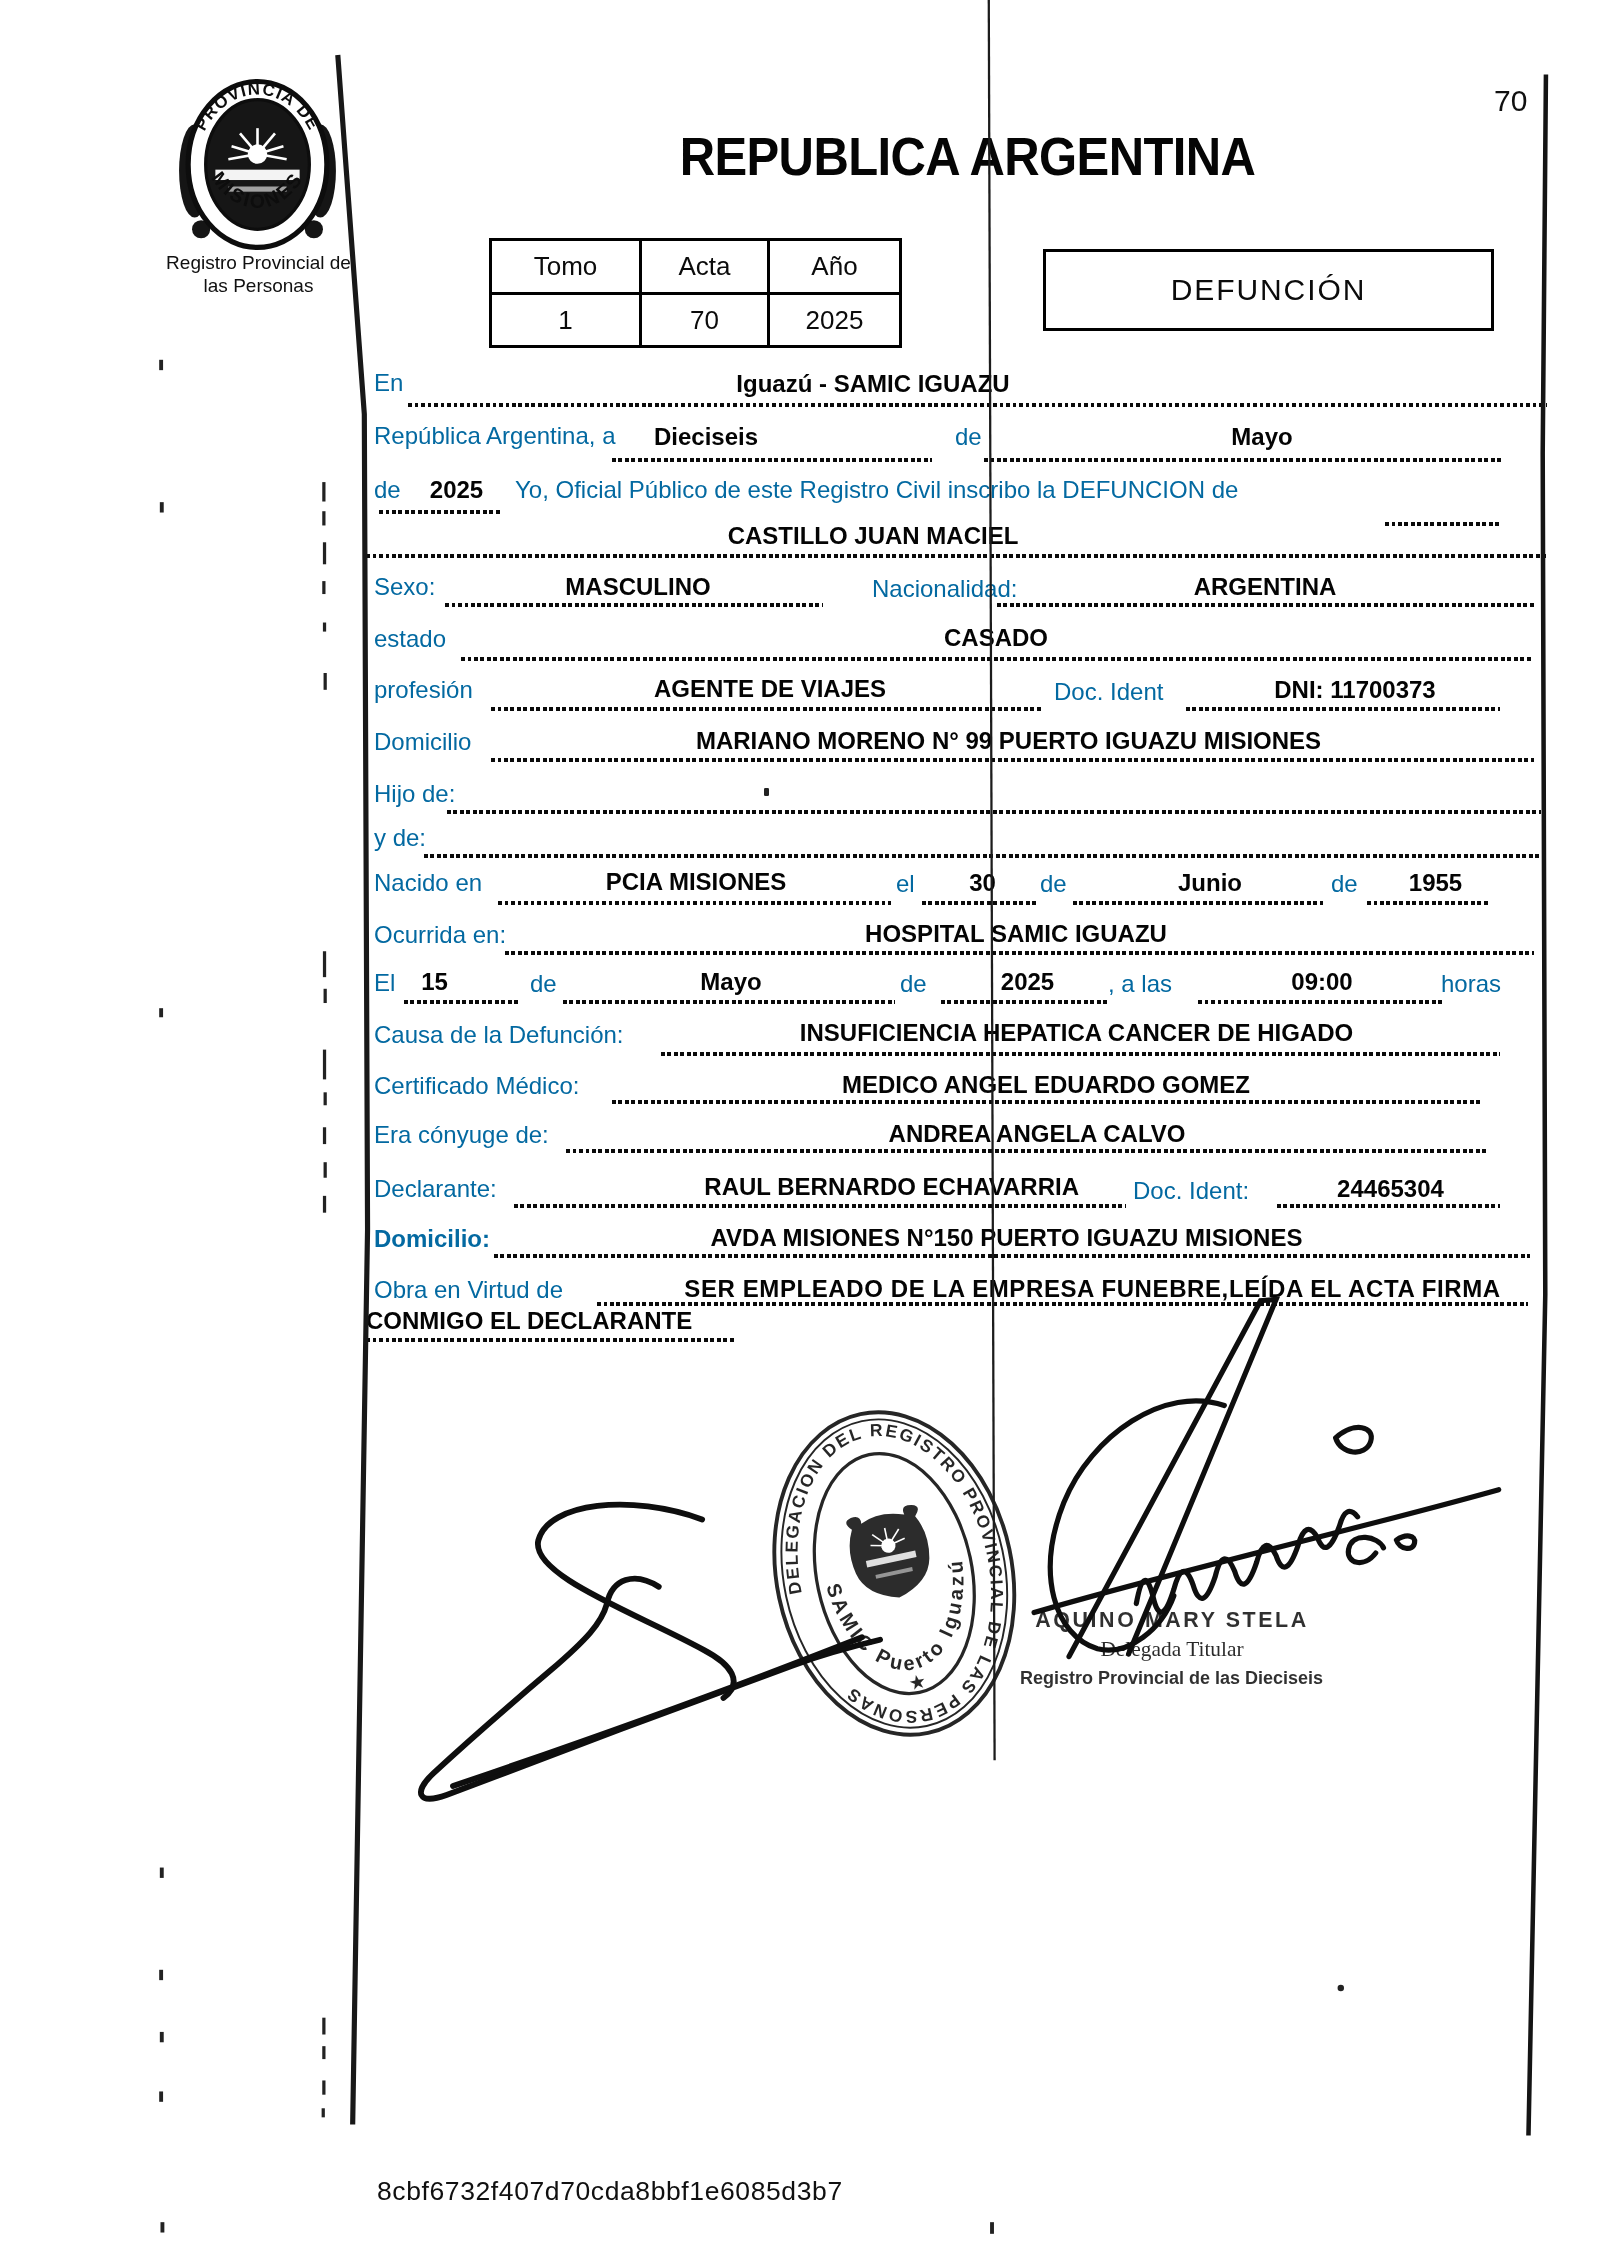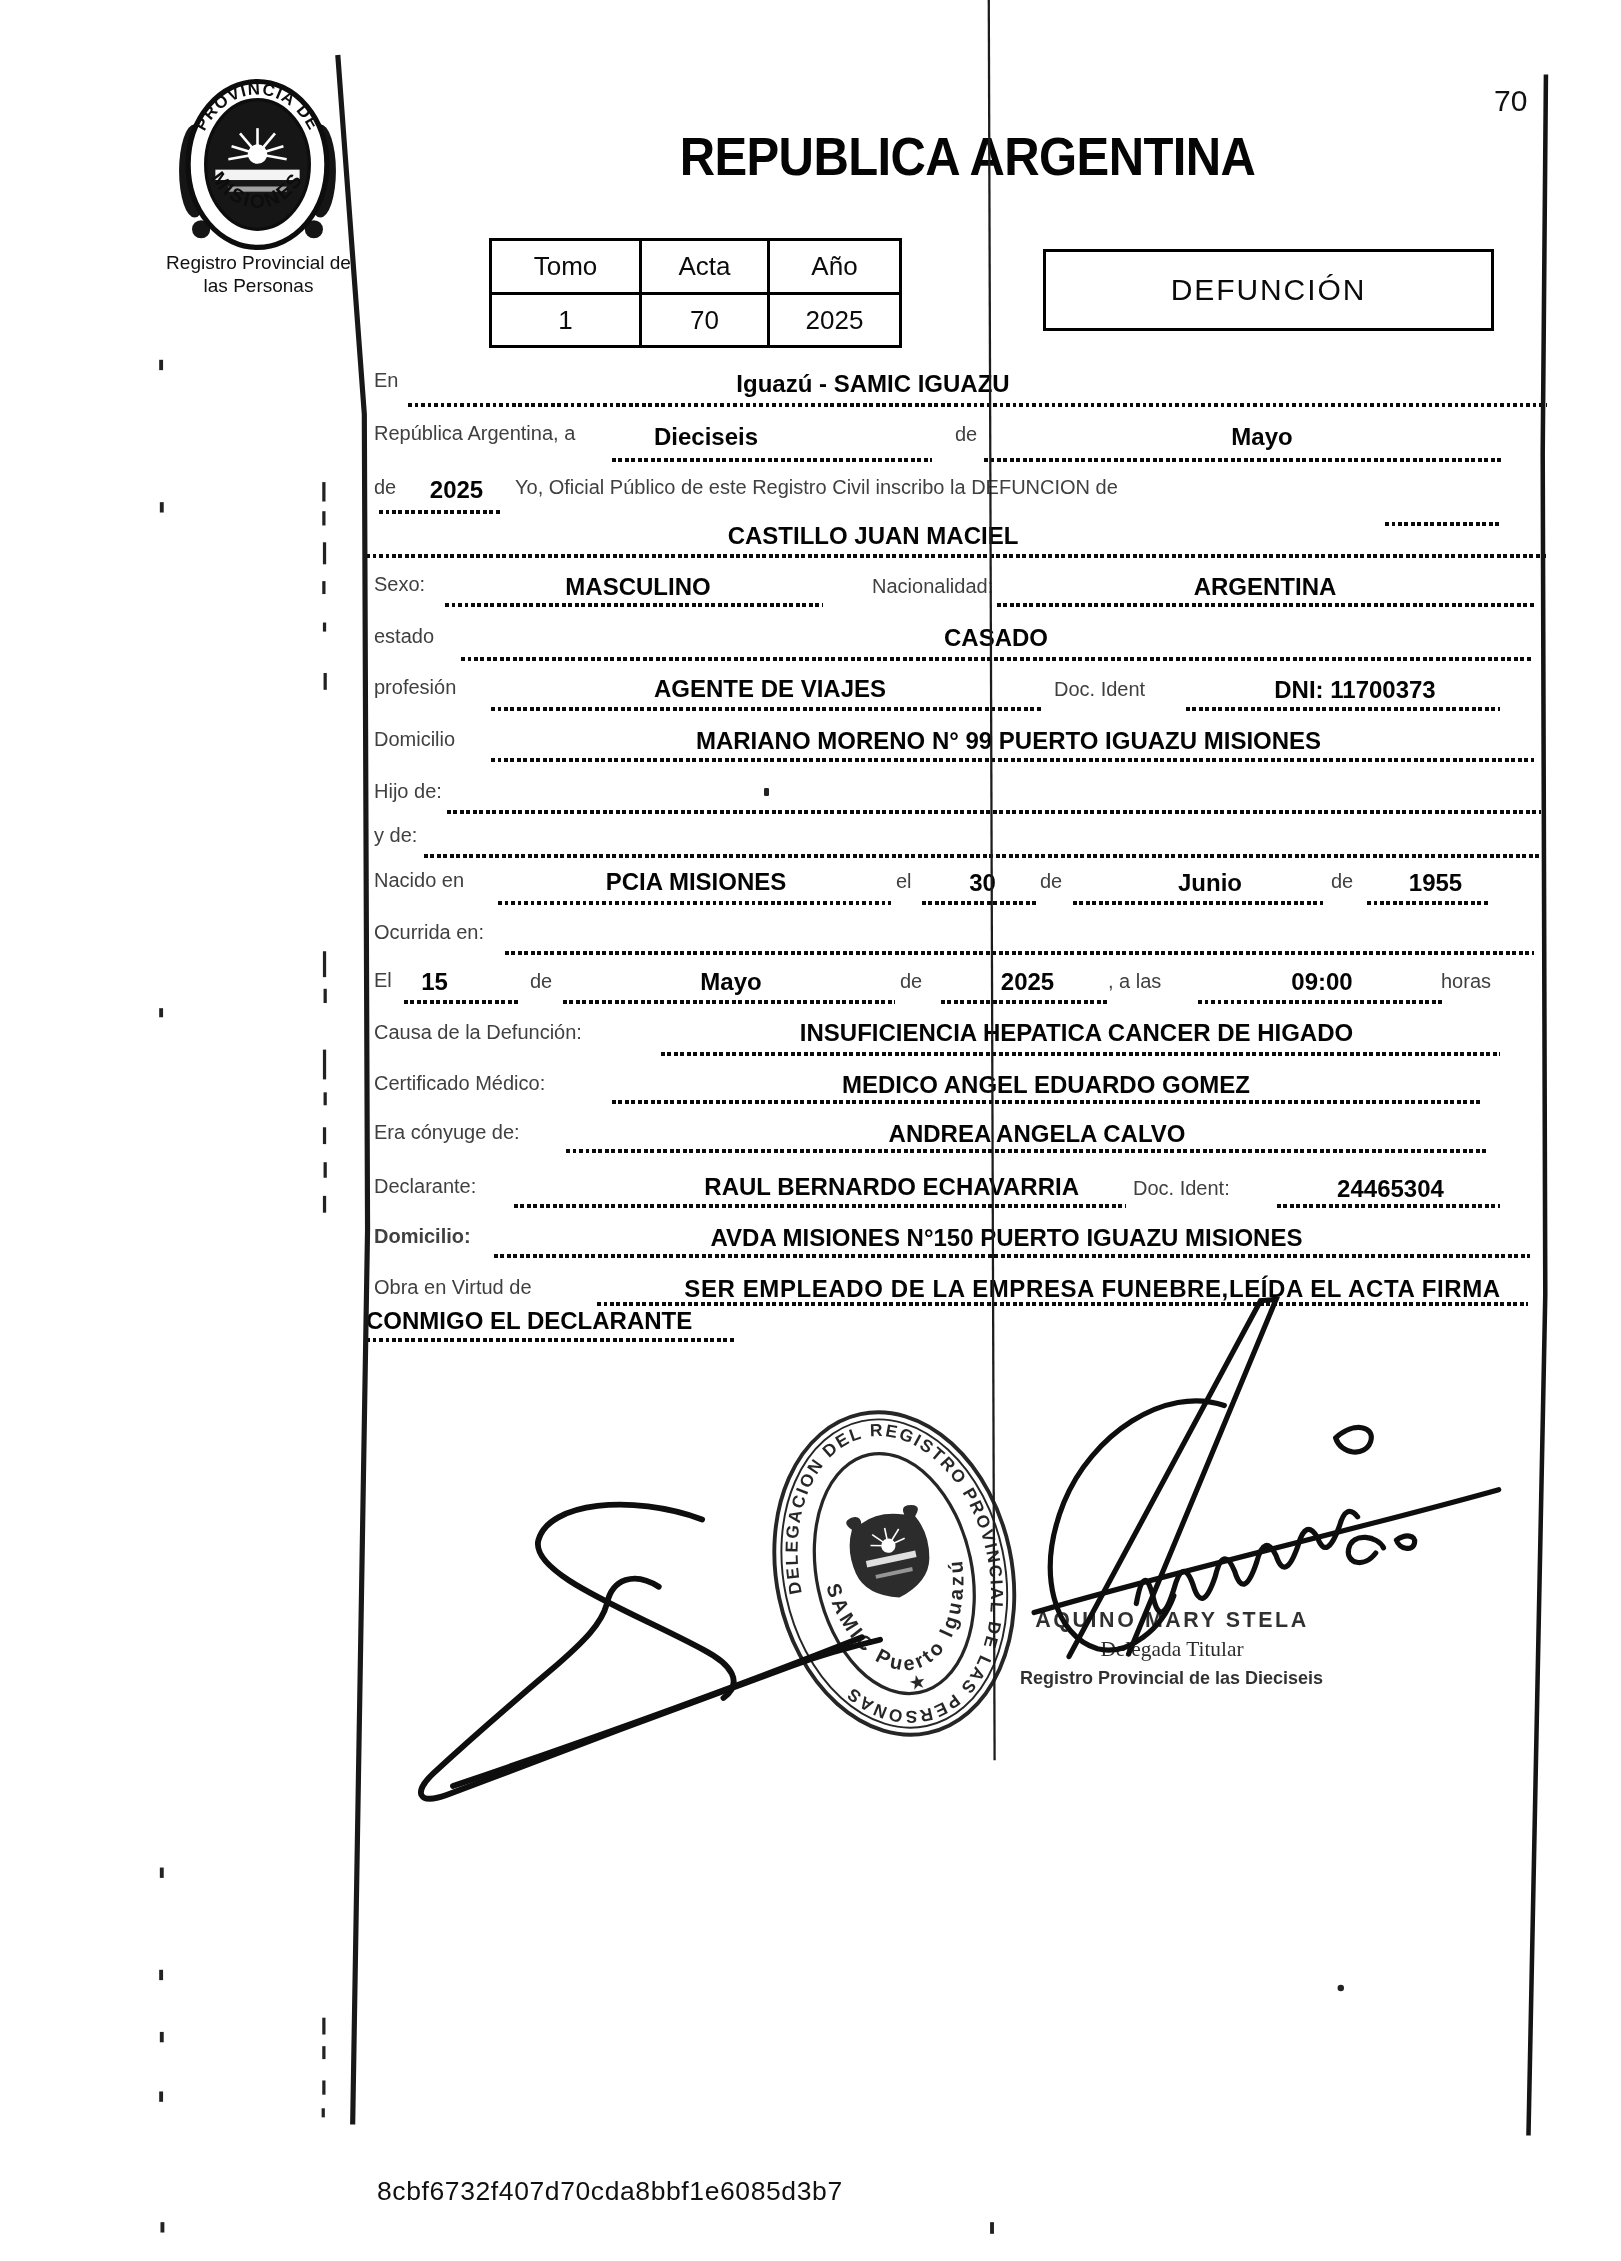--- a/index.html
+++ b/index.html
@@ -1,19 +1,19 @@
 <!DOCTYPE html>
 <html style="font-size:10.4px"><head>
 <meta charset="utf-8">
 <style>
   html,body{margin:0;padding:0;background:#ffffff;}
   .page{position:relative;width:1621px;height:2261px;background:#fff;overflow:hidden;
         font-family:"Liberation Sans",sans-serif;color:#0b0b0b;}
   .abs{position:absolute;}
-  .lbl{position:absolute;font-size:20px;white-space:nowrap;color:#404040;}
+  .lbl{position:absolute;font-size:24px;white-space:nowrap;color:#0369a1;}
   .val{position:absolute;font-size:24px;font-weight:bold;white-space:nowrap;color:#040404;text-align:center;}
   .dots{position:absolute;height:3.9px;
         background-image:repeating-linear-gradient(90deg,#0a0a0a 0 3.9px,transparent 3.9px 6.5px);}
   .speck{position:absolute;background:#222;border-radius:1.3px;}
   .title{position:absolute;left:634px;top:128px;width:667px;text-align:center;
          font-size:49px;font-weight:bold;letter-spacing:-0.6px;transform:scaleY(1.1);color:#050505;}
   .org{position:absolute;left:142px;top:251px;width:233px;text-align:center;font-size:19px;line-height:23px;color:#101010;}
   .pagenum{position:absolute;left:1494px;top:84px;font-size:30px;color:#101010;}
   table.rec{position:absolute;left:489px;top:238px;border-collapse:collapse;background:#fff;}
   table.rec td{border:3.2px solid #000;text-align:center;font-size:26px;color:#0b0b0b;}
@@ -146,20 +146,21 @@
     <span class="lbl" style="left:1040px;top:870px;">de</span>
     <span class="val" style="left:1113px;top:869px;width:194px;">Junio</span>
     <span class="lbl" style="left:1331px;top:870px;">de</span>
     <span class="val" style="left:1371px;top:869px;width:129px;">1955</span>
     <div class="dots" style="left:498px;top:901px;width:393px;"></div>
     <div class="dots" style="left:922px;top:901px;width:114px;"></div>
     <div class="dots" style="left:1073px;top:901px;width:250px;"></div>
     <div class="dots" style="left:1367px;top:901px;width:121px;"></div>
 
     <span class="lbl" style="left:374px;top:921px;">Ocurrida en:</span>
+    <span class="val" style="left:725px;top:920px;width:582px;">HOSPITAL SAMIC IGUAZU</span>
     <div class="dots" style="left:505px;top:951px;width:1029px;"></div>
 
     <span class="lbl" style="left:374px;top:969px;">El</span>
     <span class="val" style="left:402px;top:968px;width:65px;">15</span>
     <span class="lbl" style="left:530px;top:970px;">de</span>
     <span class="val" style="left:634px;top:968px;width:194px;">Mayo</span>
     <span class="lbl" style="left:900px;top:970px;">de</span>
     <span class="val" style="left:963px;top:968px;width:129px;">2025</span>
     <span class="lbl" style="left:1108px;top:970px;">, a las</span>
     <span class="val" style="left:1241px;top:968px;width:162px;">09:00</span>

